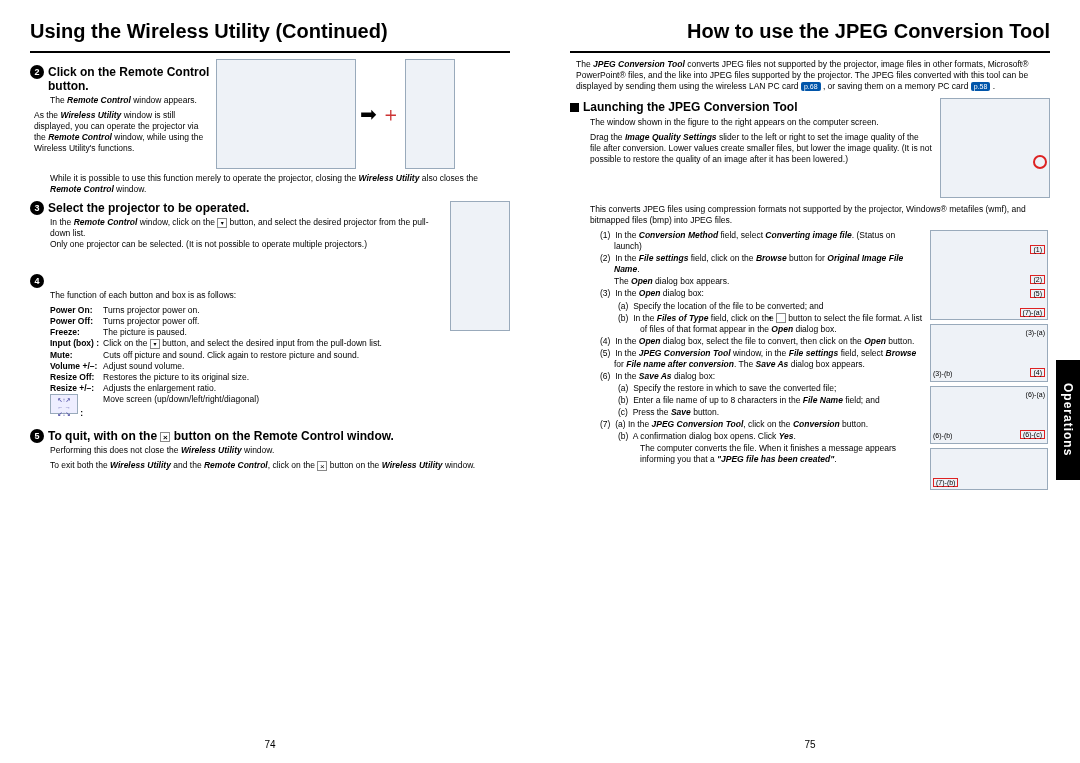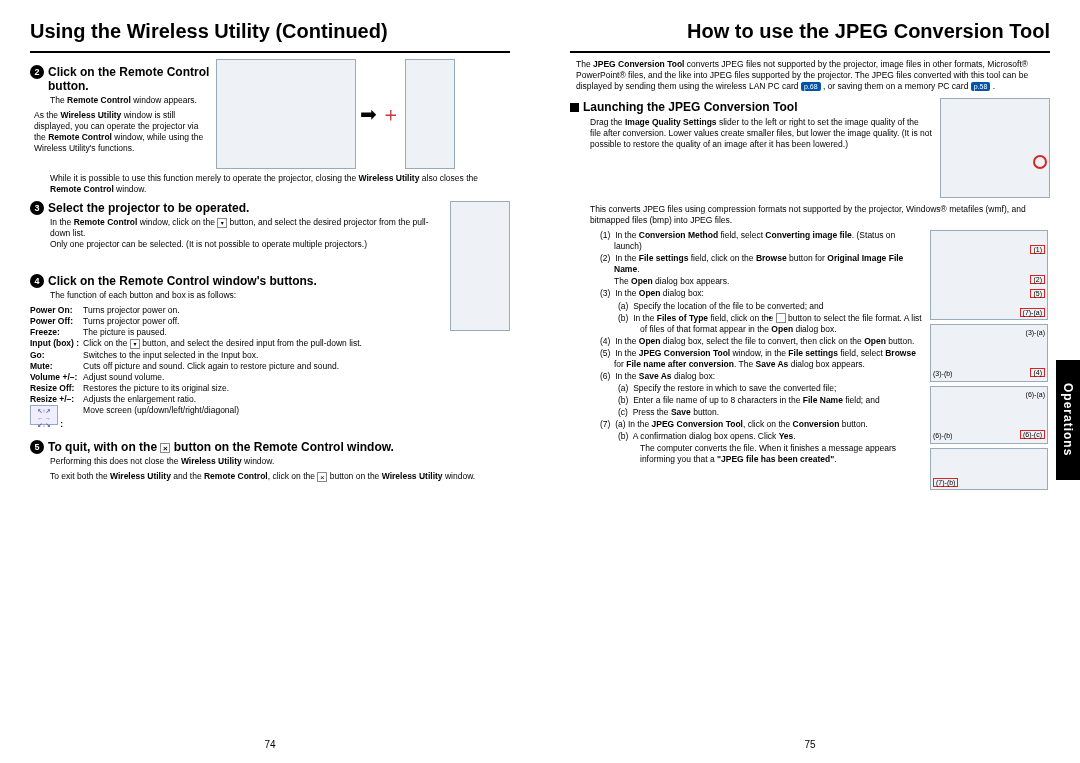--- a/index.html
+++ b/index.html
@@ -9,34 +9,34 @@
   .page-right { border-left:none; }
   h1 { font-size:20px; font-weight:bold; margin-bottom:8px; }
   .hr { border-top:2px solid #000; margin-bottom:6px; }
   .step-title { font-size:12px; font-weight:bold; margin:6px 0 2px 0; display:flex; align-items:flex-start; gap:4px; }
   .circled { display:inline-flex; width:14px; height:14px; border-radius:50%; background:#000; color:#fff; font-size:9px; align-items:center; justify-content:center; flex:0 0 14px; }
   .body { font-size:8.5px; line-height:1.3; margin:2px 0 4px 20px; }
   .body-full { font-size:8.5px; line-height:1.3; margin:4px 0 6px 20px; }
   .sub-title { font-size:12px; font-weight:bold; margin:8px 0 3px 0; }
   .sq { display:inline-block; width:9px; height:9px; background:#000; margin-right:4px; vertical-align:middle; }
   .float-right { float:right; margin:0 0 4px 8px; }
-  table.func { border-collapse:collapse; font-size:8.5px; }
+  table.func { border-collapse:collapse; font-size:8.5px; margin-left:20px; }
   table.func td { padding:0 4px 1px 0; vertical-align:top; }
   table.func td:first-child { font-weight:bold; white-space:nowrap; }
   .pageref { display:inline-block; background:#05a; color:#fff; font-size:7px; padding:0 3px; border-radius:2px; }
   .close-btn { display:inline-block; width:10px; height:10px; border:1px solid #888; font-size:8px; text-align:center; line-height:9px; vertical-align:middle; }
   .dropdown-icon { display:inline-block; width:10px; height:10px; border:1px solid #888; font-size:6px; text-align:center; line-height:9px; vertical-align:middle; }
   .side-tab { position:absolute; right:0; top:360px; width:24px; height:120px; background:#000; color:#fff; writing-mode:vertical-rl; text-align:center; font-size:12px; font-weight:bold; letter-spacing:1px; display:flex; align-items:center; justify-content:center; }
   .pgnum { position:absolute; bottom:8px; font-size:10px; }
   .pgnum.left { left:50%; transform:translateX(-50%); }
   .arrows-icon { display:inline-block; width:28px; height:20px; border:1px solid #9ab; background:#eef; font-size:6px; text-align:center; line-height:7px; padding-top:2px; color:#55a; }
   .screenshot-box { background:#eef2f7; border:1px solid #9ab; }
   .li { font-size:8.5px; line-height:1.3; margin:1px 0 1px 30px; text-indent:-14px; padding-left:14px; }
   .sub-li { font-size:8.5px; line-height:1.3; margin:1px 0 1px 48px; text-indent:-22px; padding-left:22px; }
-  b { font-weight:bold; }
+  b { font-weight:bold;font-style:italic; }
   .step2-flex { display:flex; gap:6px; }
 </style>
 </head>
 <body>
 
 <div class="spread">
 
   <div class="page">
     <h1>Using the Wireless Utility (Continued)</h1>
     <div class="hr"></div>
@@ -74,21 +74,20 @@
     </div>
     <div class="body">
       <span>In the </span><b>Remote Control</b><span> window, click on the </span><span class="dropdown-icon">▾</span><span> button, and select the desired projector from the pull-down list.</span><br>
       <span>Only one projector can be selected. (It is not possible to operate multiple projectors.)</span>
     </div>
 
     <div style="height:14px;"></div>
 
     <div class="step-title">
       <span class="circled">4</span>
-      <span>Click on the Remote Control window's buttons.</span>
     </div>
     <div class="body">The function of each button and box is as follows:</div>
     <table class="func">
       <tbody>
           <tr>
             <td>Power On:</td>
             <td>Turns projector power on.</td>
           </tr>
       <tr>
             <td>Power Off:</td>
@@ -96,24 +95,20 @@
           </tr>
       <tr>
             <td>Freeze:</td>
             <td>The picture is paused.</td>
           </tr>
       <tr>
             <td>Input (box) :</td>
             <td>Click on the <span class="dropdown-icon">▾</span> button, and select the desired input from the pull-down list.</td>
           </tr>
       <tr>
-            <td>Go:</td>
-            <td>Switches to the input selected in the Input box.</td>
-          </tr>
-      <tr>
             <td>Mute:</td>
             <td>Cuts off picture and sound. Click again to restore picture and sound.</td>
           </tr>
       <tr>
             <td>Volume +/–:</td>
             <td>Adjust sound volume.</td>
           </tr>
       <tr>
             <td>Resize Off:</td>
             <td>Restores the picture to its original size.</td>
@@ -151,20 +146,21 @@
 
     <div class="body-full" style="margin-left:6px;">
       <span>The </span><b>JPEG Conversion Tool</b><span> converts JPEG files not supported by the projector, image files in other formats, Microsoft® PowerPoint® files, and the like into JPEG files supported by the projector. The JPEG files converted with this tool can be displayed by sending them using the wireless LAN PC card </span><span class="pageref">p.68</span><span> , or saving them on a memory PC card </span><span class="pageref">p.58</span><span> .</span>
     </div>
 
     <div class="screenshot-box float-right" style="width:110px; height:100px; position:relative;">
       <div style="position:absolute; right:2px; bottom:28px; width:14px; height:14px; border:2px solid #d22; border-radius:50%;"></div>
     </div>
 
     <div class="sub-title"><span class="sq"></span><span>Launching the JPEG Conversion Tool</span></div>
+    <div class="body">The window shown in the figure to the right appears on the computer screen.</div>
     <div class="body">
       <span>Drag the </span><b>Image Quality Settings</b><span> slider to the left or right to set the image quality of the file after conversion. Lower values create smaller files, but lower the image quality. (It is not possible to restore the quality of an image after it has been lowered.)</span>
     </div>
 
     <div style="clear:both;"></div>
 
     <div class="body">This converts JPEG files using compression formats not supported by the projector, Windows® metafiles (wmf), and bitmapped files (bmp) into JPEG files.</div>
 
     <div style="float:right; width:120px;">
       <div class="screenshot-box" style="width:118px; height:90px; position:relative;">

